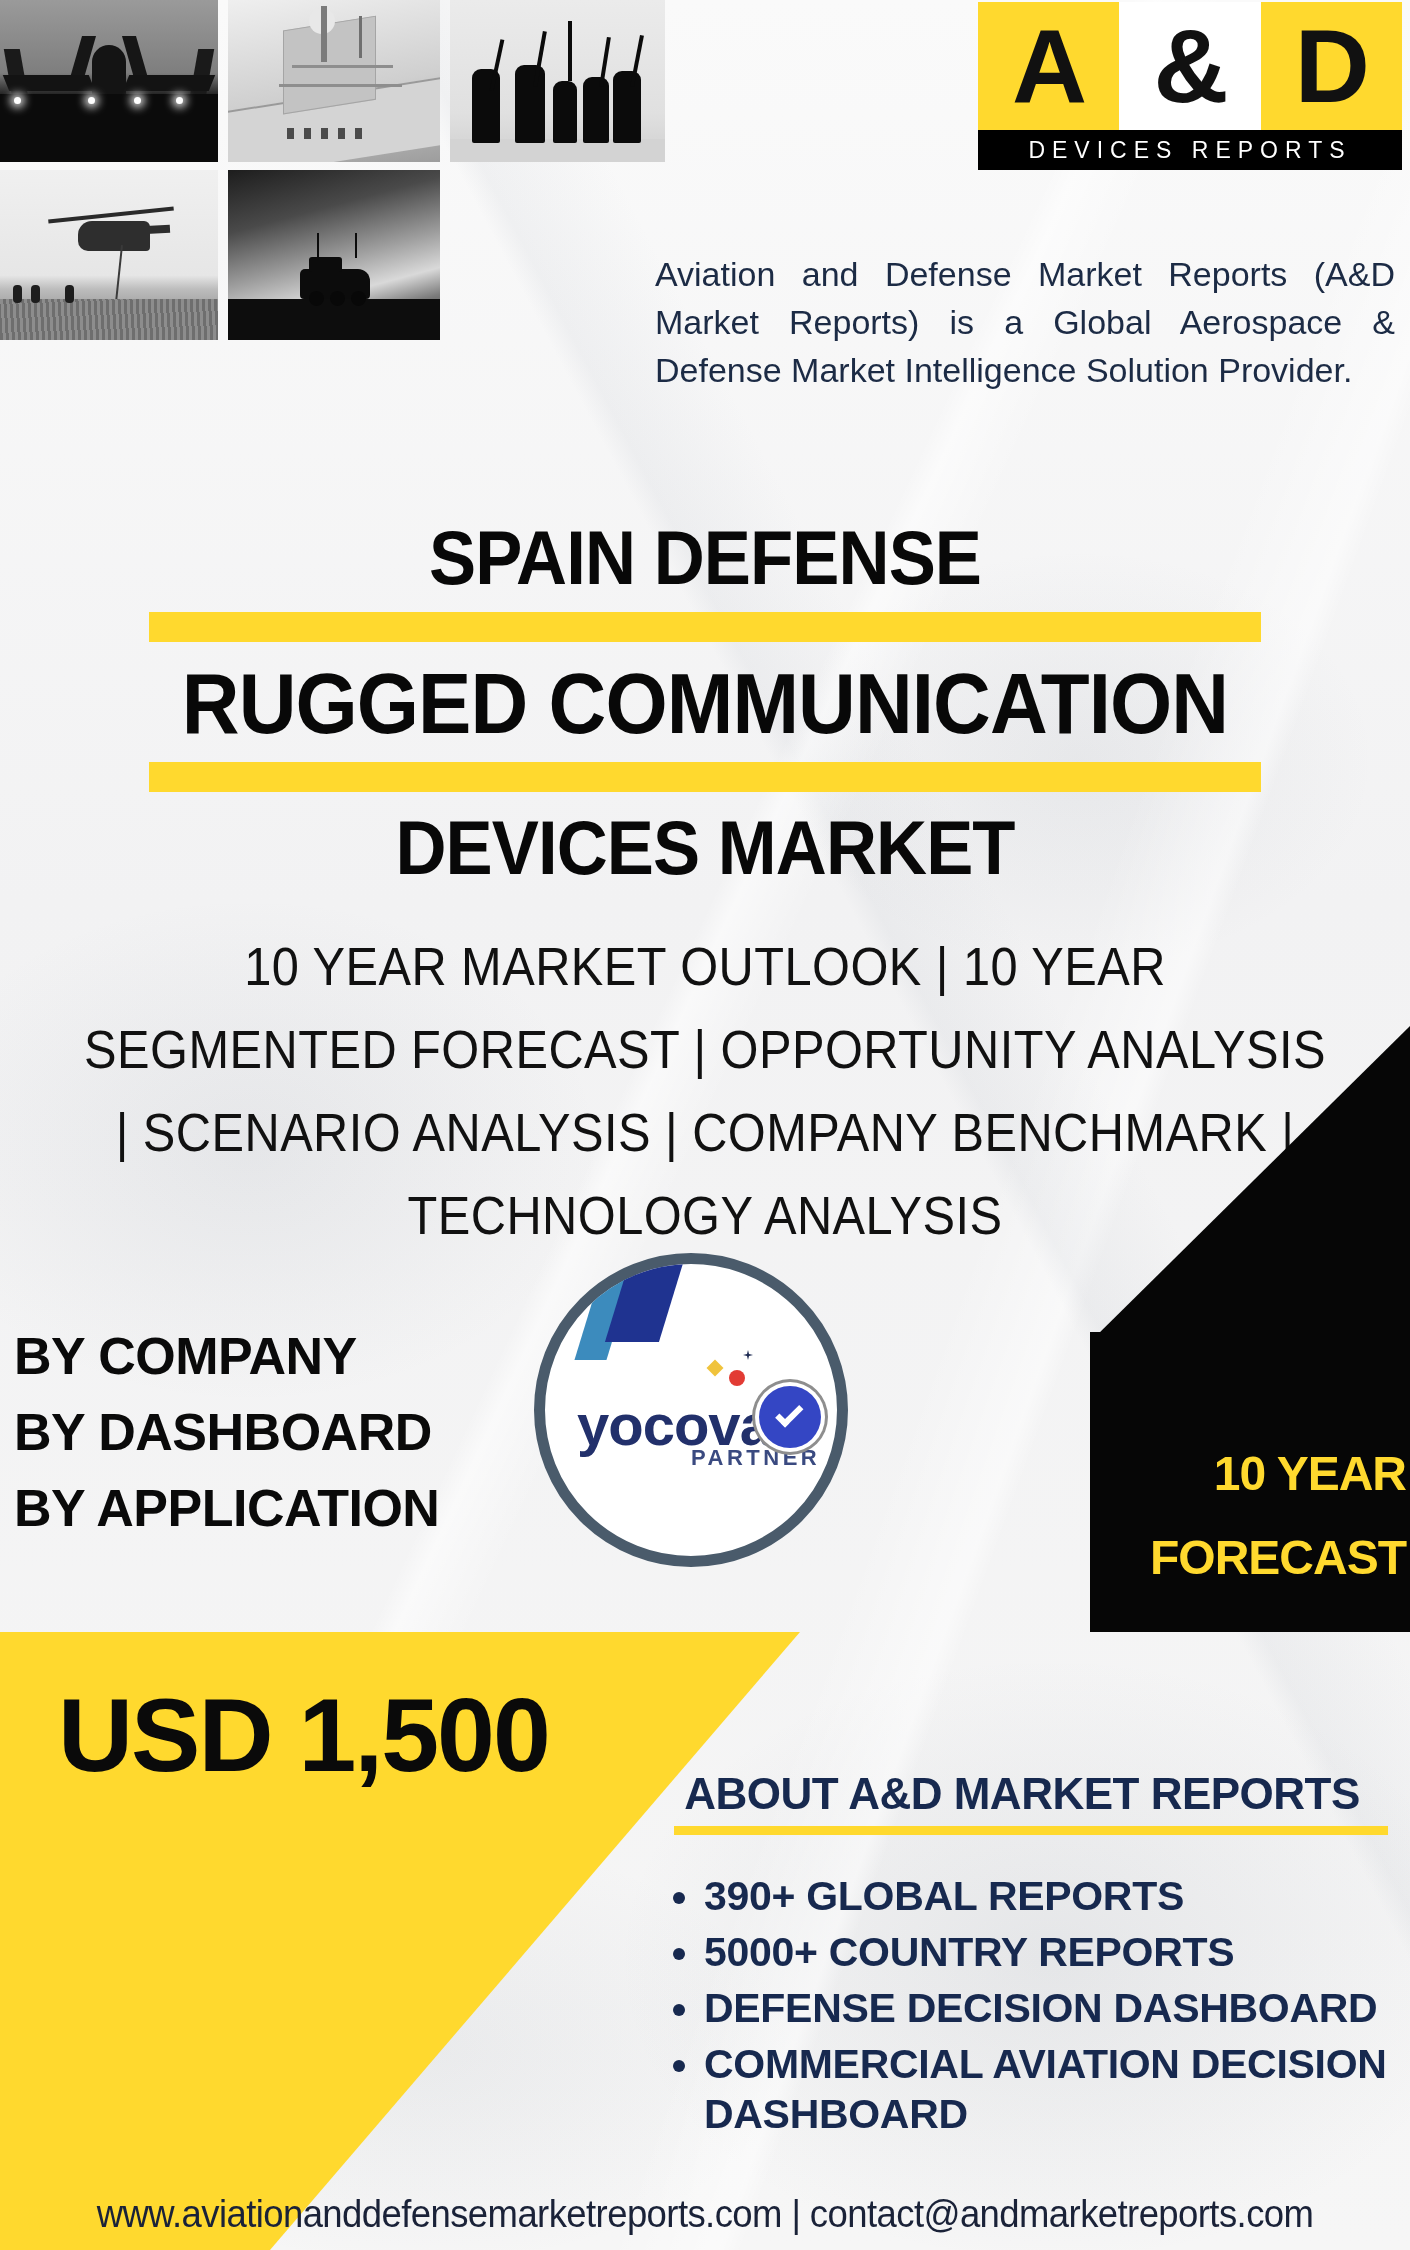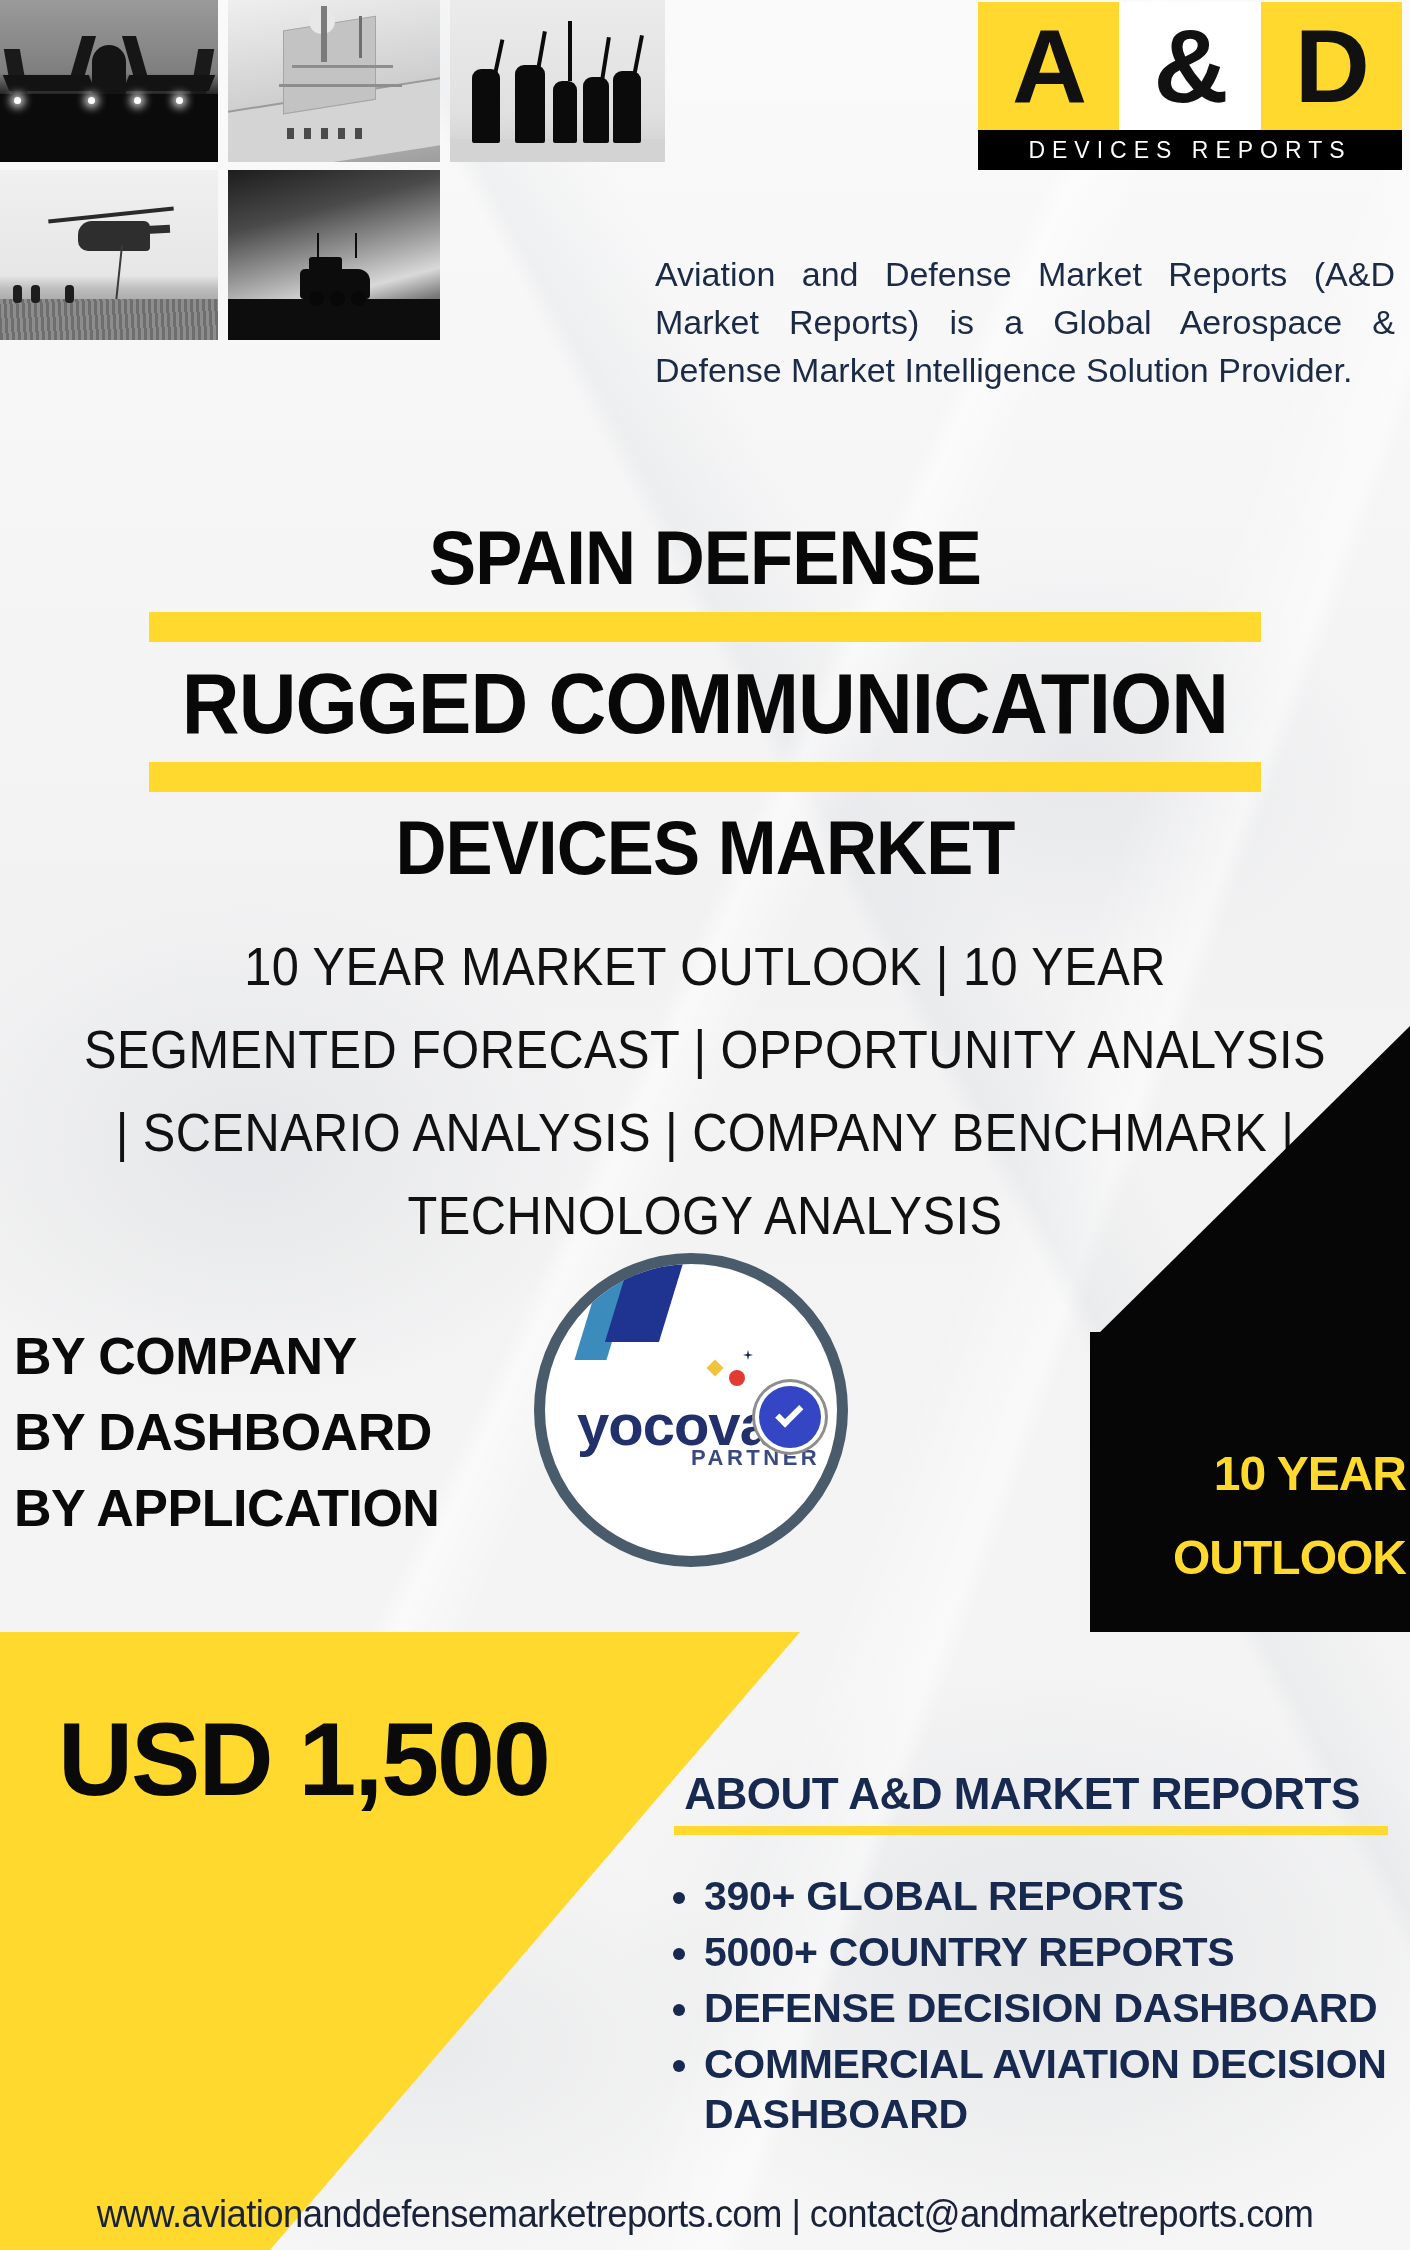--- a/index.html
+++ b/index.html
@@ -213,21 +213,20 @@
   
   .yellow-wedge{
     position:absolute; left:0; top:1632px; width:1410px; height:618px;
     clip-path:polygon(0 0, 800px 0, 270px 618px, 0 618px);
     background:#ffd92e;
   }
   .price{
     position:absolute; left:58px; top:1676px;
     font-size:104px; font-weight:700; color:#0a0a0a; letter-spacing:-2px;
     z-index:4;
-    margin-top:24px;
   }
 
   
   .about{ position:absolute; left:652px; top:1768px; width:740px; }
   .about h3{
     font-size:44px; font-weight:700; color:#17294f; letter-spacing:-.5px;
     text-align:center; line-height:52px;
   }
   .about .uline{ height:9px; background:#ffd92e; margin:6px 4px 0 22px; }
   .about ul{ margin:36px 0 0 52px; }
@@ -367,21 +366,21 @@
     <div class="dot-red"></div>
     <div class="word">yocova</div>
     <div class="partner">PARTNER</div>
     <div class="seal">
         <span class="chk"></span>
       </div>
   </div>
 
   <div class="forecast">
     <div>10 YEAR</div>
-    <div>OUTLOOK</div>
+    <div>FORECAST</div>
   </div>
 
   <div class="yellow-wedge"></div>
   <div class="price">USD 1,500</div>
 
   <div class="about">
     <h3>ABOUT A&amp;D MARKET REPORTS</h3>
     <div class="uline"></div>
     <ul>
       <li>390+ GLOBAL REPORTS</li>

